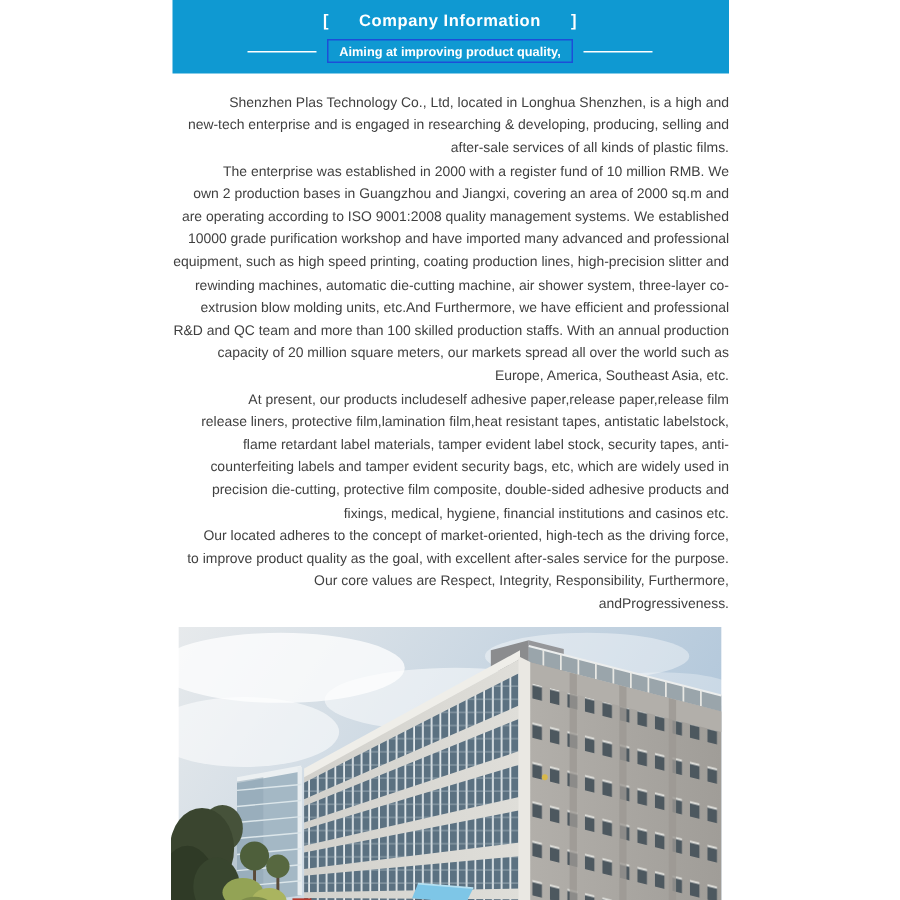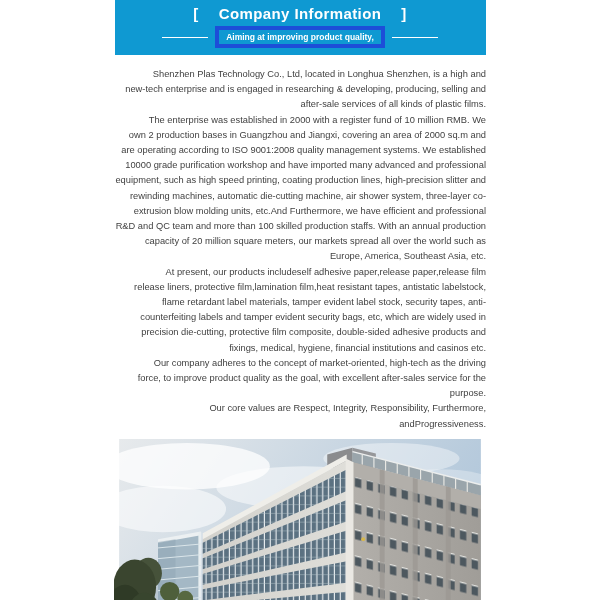--- a/index.html
+++ b/index.html
@@ -4,26 +4,26 @@
 <style>
   html,body{margin:0;padding:0;}
   body{
     width:600px;height:600px;overflow:hidden;background:#ffffff;
     font-family:"Liberation Sans", sans-serif;
   }
   .banner{
     width:371px;margin:0 auto;background:#0f99d2;text-align:center;
     padding:5px 0 7px;
   }
-  .banner-title{color:#fff;font-size:15px;font-weight:bold;letter-spacing:.4px;line-height:18px;}
+  .banner-title{color:#fff;font-size:11px;font-weight:bold;letter-spacing:.4px;line-height:18px;}
   .bracket{display:inline-block;margin:0 20px;font-weight:bold;}
   .banner-sub{display:flex;align-items:center;justify-content:center;margin-top:3px;}
   .hline{display:inline-block;width:46px;height:1px;background:#ffffff;}
   .tagline{
-    display:inline-block;border:4px solid #1d4ed8;color:#ffffff;
+    display:inline-block;border:1px solid #1d4ed8;color:#ffffff;
     font-size:8.5px;font-weight:bold;padding:1.5px 7px 2.5px;margin:0 7px;line-height:10px;
   }
   .about{width:372px;margin:12px auto 0;color:#3f3f3f;font-size:9.3px;line-height:15.2px;text-align:right;}
   .about p{margin:0;text-indent:19px;}
   .photo{width:372px;margin:7px auto 0;padding:0;}
   .photo svg{display:block;}
 </style>
 </head>
 <body>
 
@@ -35,21 +35,21 @@
     <span class="hline"></span>
     <span class="tagline">Aiming at improving product quality,</span>
     <span class="hline"></span>
   </div>
 </header>
 
 <main class="about">
   <p>Shenzhen Plas Technology Co., Ltd, located in Longhua Shenzhen, is a high and new-tech enterprise and is engaged in researching &amp; developing, producing, selling and after-sale services of all kinds of plastic films.</p>
   <p>The enterprise was established in 2000 with a register fund of 10 million RMB. We own 2 production bases in Guangzhou and Jiangxi, covering an area of 2000 sq.m and are operating according to ISO 9001:2008 quality management systems. We established 10000 grade purification workshop and have imported many advanced and professional equipment, such as high speed printing, coating production lines, high-precision slitter and rewinding machines, automatic die-cutting machine, air shower system, three-layer co-extrusion blow molding units, etc.And Furthermore, we have efficient and professional R&amp;D and QC team and more than 100 skilled production staffs. With an annual production capacity of 20 million square meters, our markets spread all over the world such as Europe, America, Southeast Asia, etc.</p>
   <p>At present, our products includeself adhesive paper,release paper,release film release liners, protective film,lamination film,heat resistant tapes, antistatic labelstock, flame retardant label materials, tamper evident label stock, security tapes, anti-counterfeiting labels and tamper evident security bags, etc, which are widely used in precision die-cutting, protective film composite, double-sided adhesive products and fixings, medical, hygiene, financial institutions and casinos etc.</p>
-  <p>Our company adheres to the concept of market-oriented, high-tech as the driving force, to improve product quality as the goal, with excellent after-sales service for the purpose.</p>
+  <p>Our located adheres to the concept of market-oriented, high-tech as the driving force, to improve product quality as the goal, with excellent after-sales service for the purpose.</p>
   <p>Our core values are Respect, Integrity, Responsibility, Furthermore, andProgressiveness.</p>
 </main>
 
 <figure class="photo" style="margin:7px auto 0;">
   <svg width="372" height="212" viewBox="0 0 372 218" xmlns="http://www.w3.org/2000/svg">
     <defs>
       <linearGradient id="gsky" x1="0" y1="0" x2="1" y2="0.4">
         <stop offset="0" stop-color="#e7eaec"></stop>
           <stop offset="1" stop-color="#b0c6da"></stop>
       </linearGradient>

